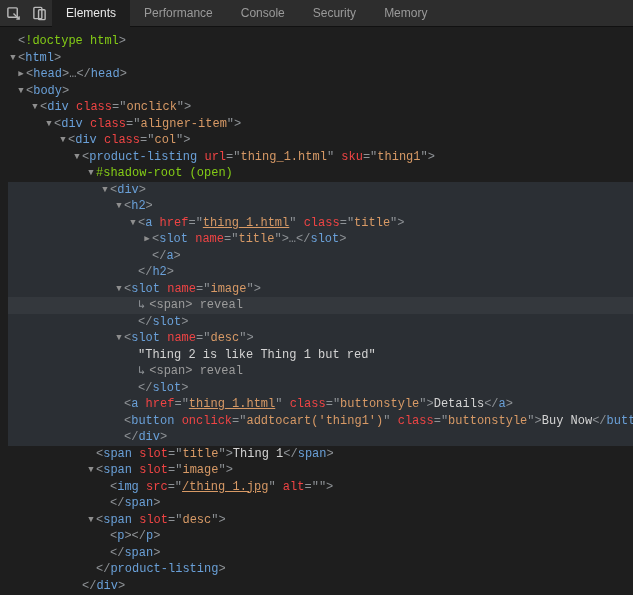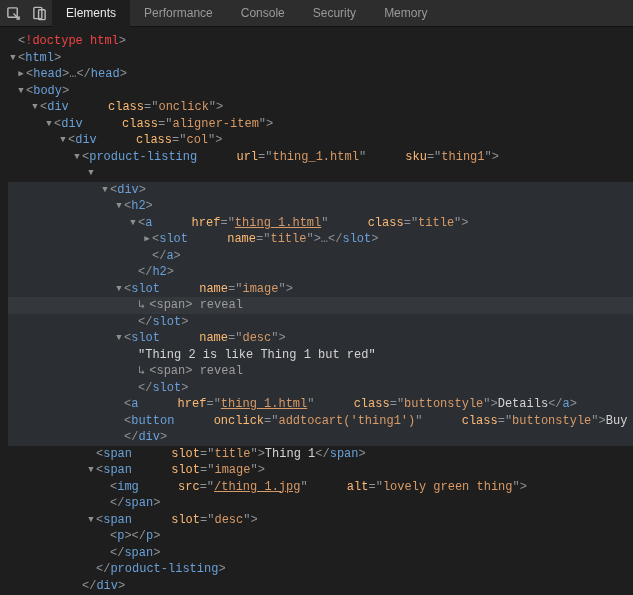--- a/index.html
+++ b/index.html
@@ -60,24 +60,24 @@
     font-size: 9px;
     text-align: center;
     flex-shrink: 0;
   }
   .spacer { display:inline-block; width:10px; flex-shrink:0; }
   .indent { display:inline-block; flex-shrink:0; }
 
   
   .d-punc  { color:#8e9296; }
   .d-tag   { color:#6aa0d8; }   
-  .d-attr  { color:#fdba74;margin-left:32px; }   
+  .d-attr  { color:#ef4444; }   
   .d-str   { color:#d89a66; }
   .d-text  { color:#d4d4d4; }
-  .d-shadow{ color:#ef4444; }
+  .d-shadow{ color:#84cc16; }
   .d-reveal{ color:#9c9c9c; }
   .d-arrowin{ color:#8e9296; margin-right:4px; } 
 
   .link-underline { text-decoration: underline; }
 
 </style>
 </head>
 <body>
 
 <div class="toolbar">
@@ -196,20 +196,21 @@
       <span class="d-punc">=</span>
       <span class="d-punc">"</span>
       <span class="d-str">thing1</span>
       <span class="d-punc">"</span>
       <span class="d-punc">&gt;</span>
 </div>
 
 <div class="row">
   <span class="indent" style="width:78px"></span>
       <span class="arrow">▼</span>
+  <span class="d-shadow">#shadow-root (open)</span>
 </div>
 
 <div class="row highlighted">
   <span class="indent" style="width:92px"></span>
       <span class="arrow">▼</span>
   <span class="d-punc">&lt;</span>
       <span class="d-tag">div</span>
       <span class="d-punc">&gt;</span>
 </div>
 
@@ -435,21 +436,20 @@
   <span>&nbsp;</span>
       <span class="d-attr">src</span>
       <span class="d-punc">=</span>
       <span class="d-punc">"</span>
       <span class="d-str link-underline">/thing_1.jpg</span>
       <span class="d-punc">"</span>
   <span>&nbsp;</span>
       <span class="d-attr">alt</span>
       <span class="d-punc">=</span>
       <span class="d-punc">"</span>
-      <span class="d-str">lovely green thing</span>
       <span class="d-punc">"</span>
       <span class="d-punc">&gt;</span>
 </div>
 
 <div class="row">
   <span class="indent" style="width:92px"></span>
       <span class="spacer"></span>
   <span class="d-punc">&lt;/</span>
       <span class="d-tag">span</span>
       <span class="d-punc">&gt;</span>

